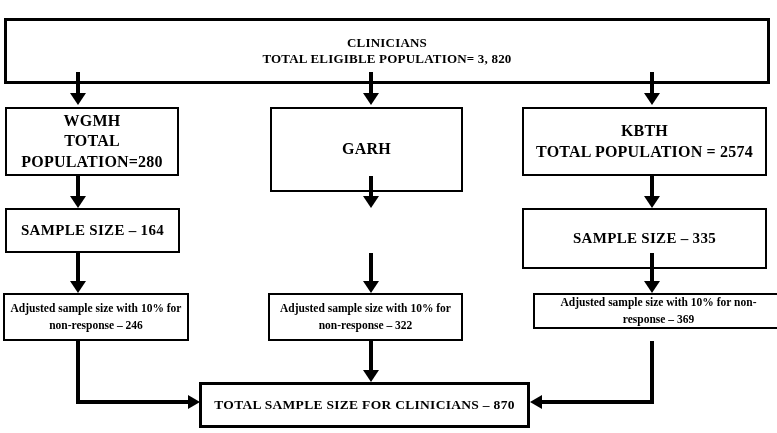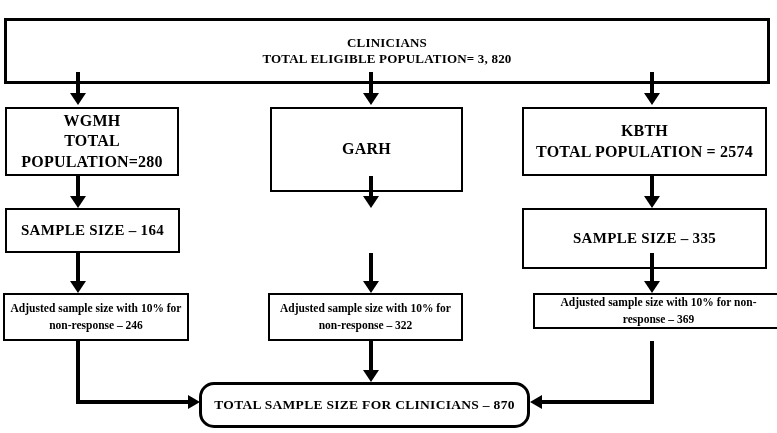--- a/index.html
+++ b/index.html
@@ -103,17 +103,17 @@
   <div class="aline" style="left:76px; top:400px; width:112px; height:4px;"></div>
   <div class="head head-right" style="left:188px; top:395px;"></div>
 
   <div class="aline" style="left:369px; top:341px; width:4px; height:31px;"></div>
   <div class="head head-down" style="left:363px; top:370px;"></div>
 
   <div class="aline" style="left:650px; top:341px; width:4px; height:63px;"></div>
   <div class="aline" style="left:542px; top:400px; width:112px; height:4px;"></div>
   <div class="head head-left" style="left:530px; top:395px;"></div>
 
-  <div class="box b3 fs-total" style="left:199px; top:382px; width:331px; height:46px;border-radius:15px;">
+  <div class="box b3 fs-total" style="left:199px; top:382px; width:331px; height:46px;">
     <div>TOTAL SAMPLE SIZE FOR CLINICIANS – 870</div>
   </div>
 
 </div>
 
 </body></html>

